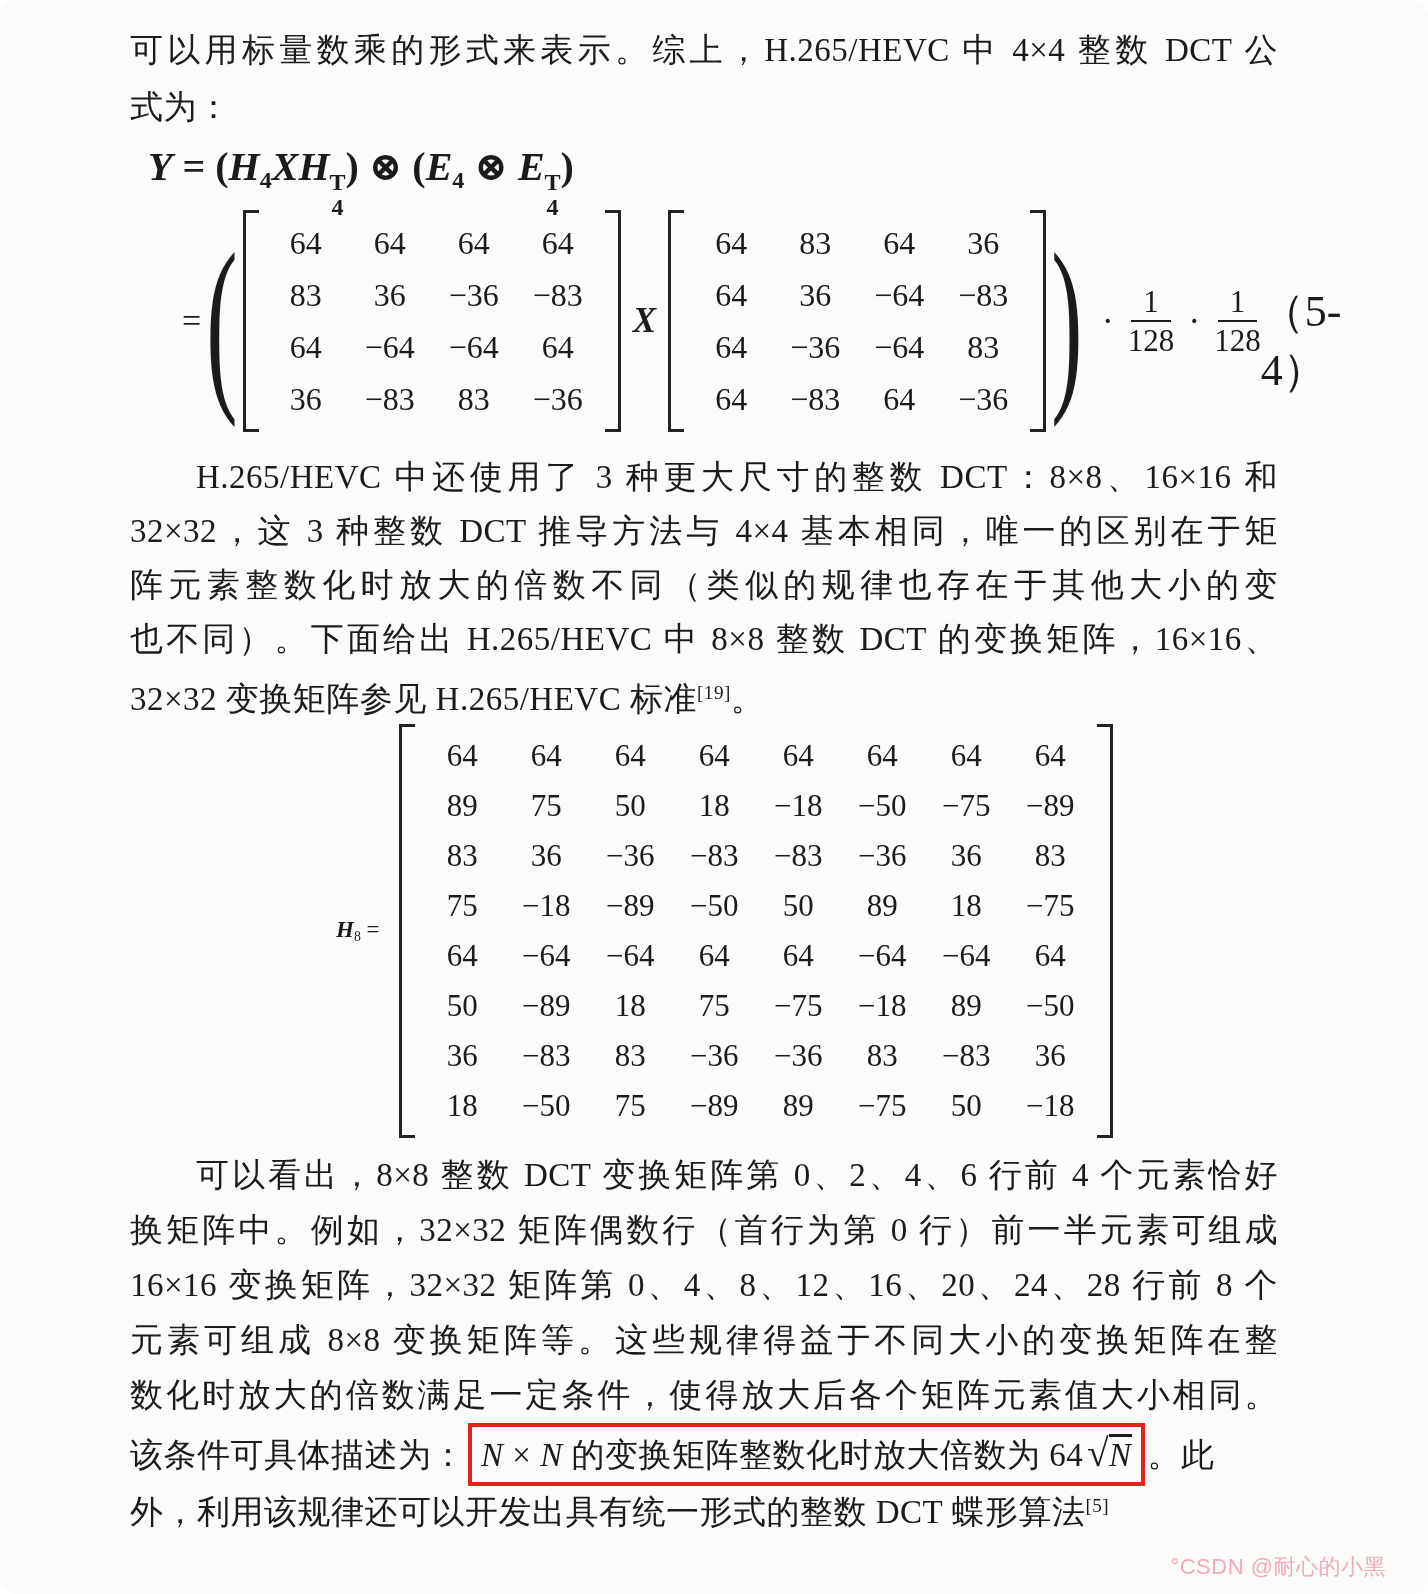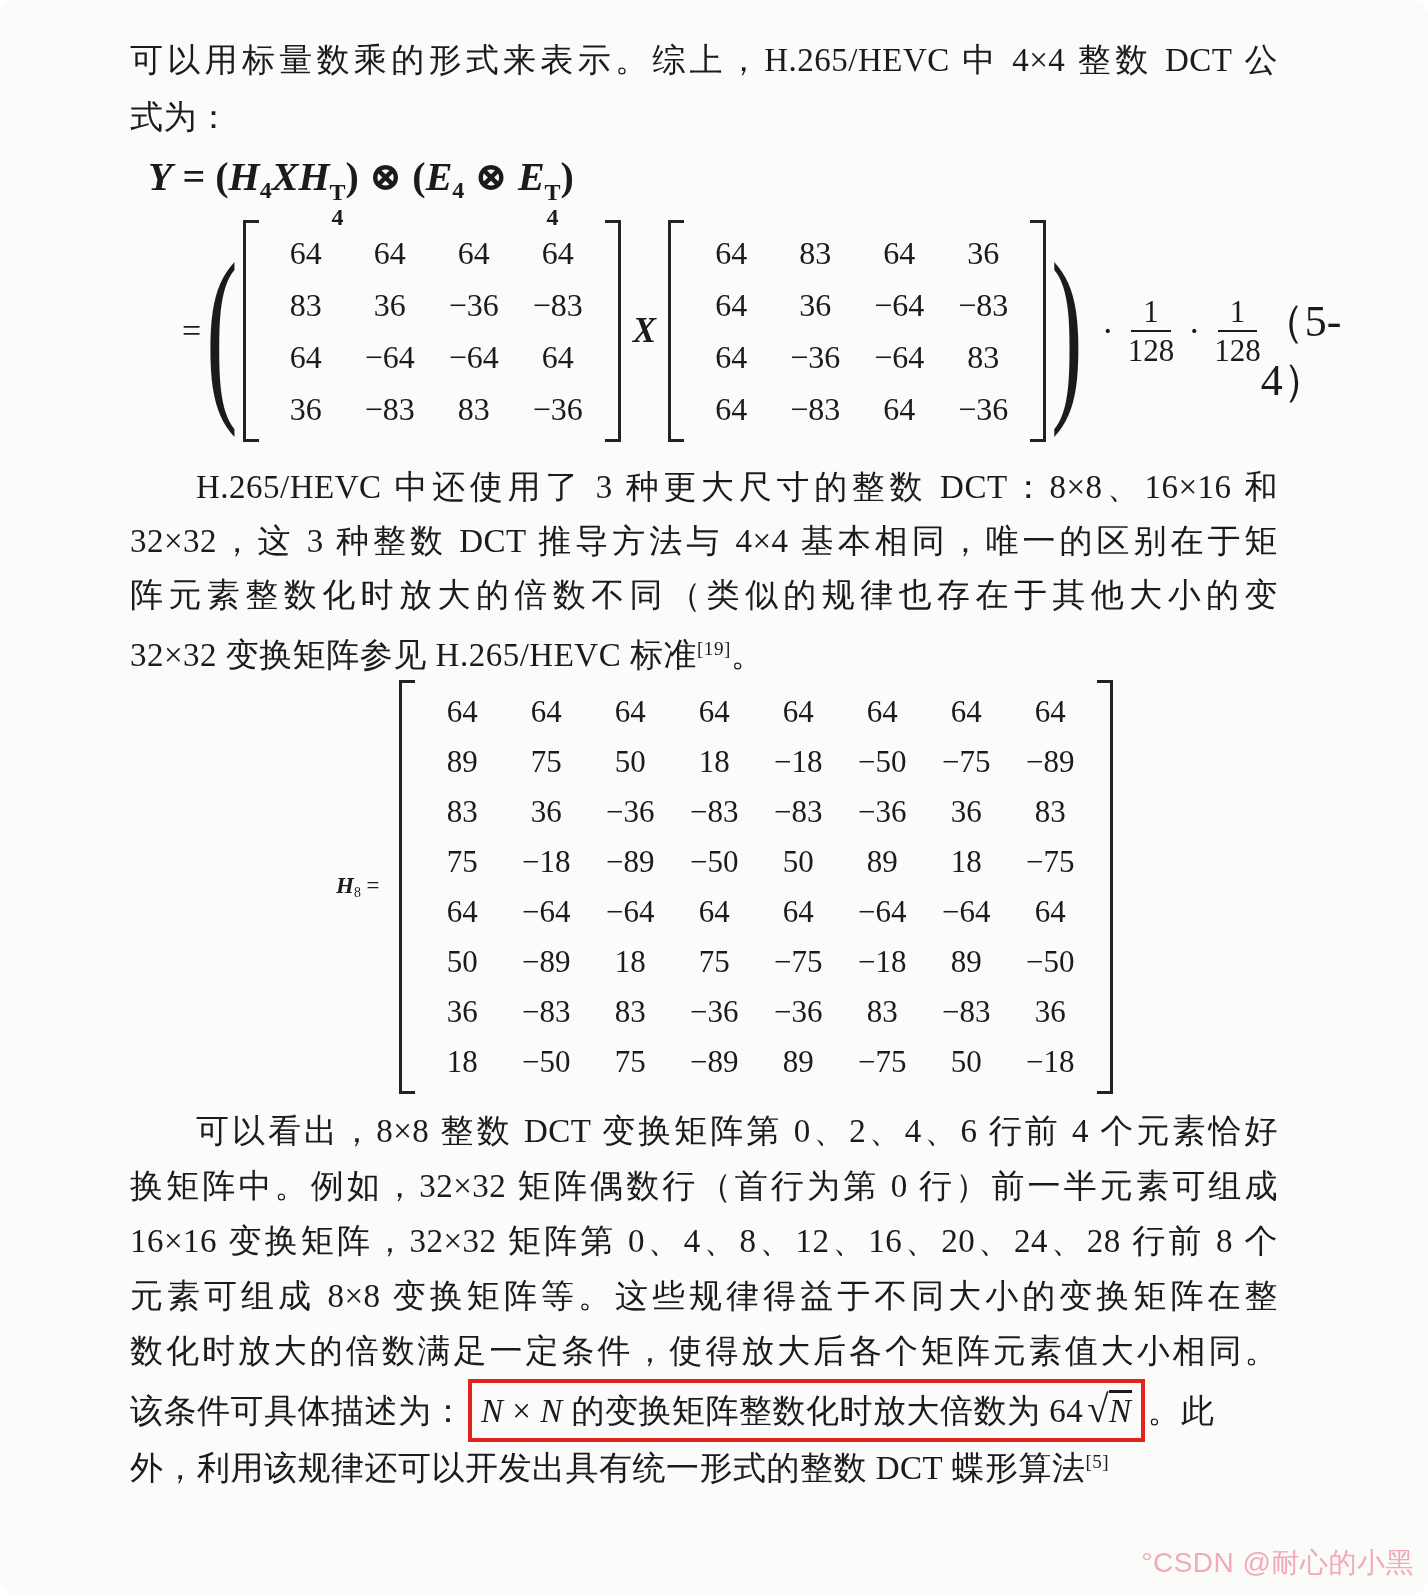--- a/index.html
+++ b/index.html
@@ -3,21 +3,21 @@
 <meta charset="utf-8">
 <style>
   html,body{margin:0;padding:0;background:#ffffff;}
   .page{
     position:relative;
     width:1428px;height:1594px;
     box-sizing:border-box;
     background:#fbfbfa;
     color:#1b1b1b;
     font-family:"Liberation Serif","DejaVu Serif",serif;
-    padding:32px 150px 0 130px;
+    padding:22px 150px 0 130px;
     overflow:hidden;
     border-radius:15px;
   }
   
   .tline{
     font-size:33px;
     height:57px;line-height:57px;
     letter-spacing:0.5px;
     white-space:nowrap;
   }
@@ -80,23 +80,23 @@
   .mgrid{display:grid;padding:7px 5px;align-content:center;}
   .mcell{text-align:center;}
   .m4{--colw:84px;}
   .m4 .mcell{height:52px;line-height:52px;font-size:32px;}
   .m8{--colw:84px;}
   .m8 .mcell{height:50px;line-height:50px;font-size:31px;}
   .h8row{display:flex;align-items:center;margin:4px 0 10px 0;}
   .h8label{font-size:23px;margin-left:206px;margin-right:14px;white-space:pre;}
   
   .watermark{
-    position:absolute;right:14px;bottom:12px;
+    position:absolute;right:42px;bottom:12px;
     font-family:"Liberation Sans","DejaVu Sans",sans-serif;
-    font-size:28px;color:var(--wm-pink,#f2a9b9);
+    font-size:22px;color:var(--wm-pink,#f2a9b9);
     letter-spacing:0.5px;
   }
 </style>
 </head>
 <body>
 
 <div class="page">
 
   <div>
     <div class="tline just">可以用标量数乘的形式来表示。综上，H.265/HEVC 中 4×4 整数 DCT 公</div>
@@ -170,20 +170,21 @@
       <span class="num">1</span>
       <span class="den">128</span>
     </span>
     <span class="eqlabel">（5-4）</span>
   </div>
 
   <div>
     <div class="tline l54 just indent">H.265/HEVC 中还使用了 3 种更大尺寸的整数 DCT：8×8、16×16 和</div>
     <div class="tline l54 just">32×32，这 3 种整数 DCT 推导方法与 4×4 基本相同，唯一的区别在于矩</div>
     <div class="tline l54 just">阵元素整数化时放大的倍数不同（类似的规律也存在于其他大小的变</div>
+    <div class="tline l54 just">也不同）。下面给出 H.265/HEVC 中 8×8 整数 DCT 的变换矩阵，16×16、</div>
     <div class="tline l54 short"><span class="seg">32×32 变换矩阵参见 H.265/HEVC 标准</span><span class="seg sup">[19]</span><span class="seg">。</span></div>
   </div>
 
   <div class="h8row">
     <span class="h8label"><span class="seg bi">H</span><span class="seg sub">8</span><span class="seg"> = </span></span>
     <span class="matrix m8">
       <span class="mbrak left"></span>
       <span class="mgrid" style="grid-template-columns: repeat(8, var(--colw));">
           <span class="mcell">64</span>
           <span class="mcell">64</span>

